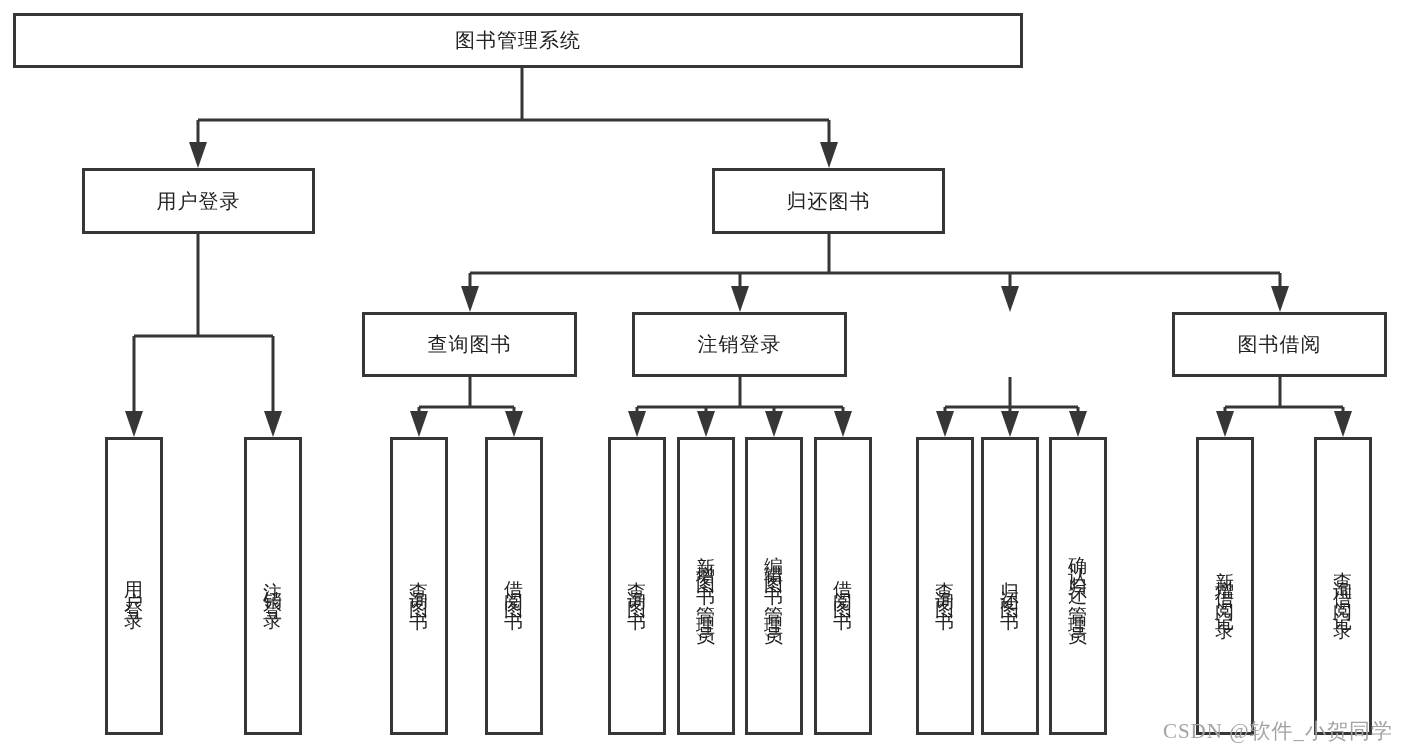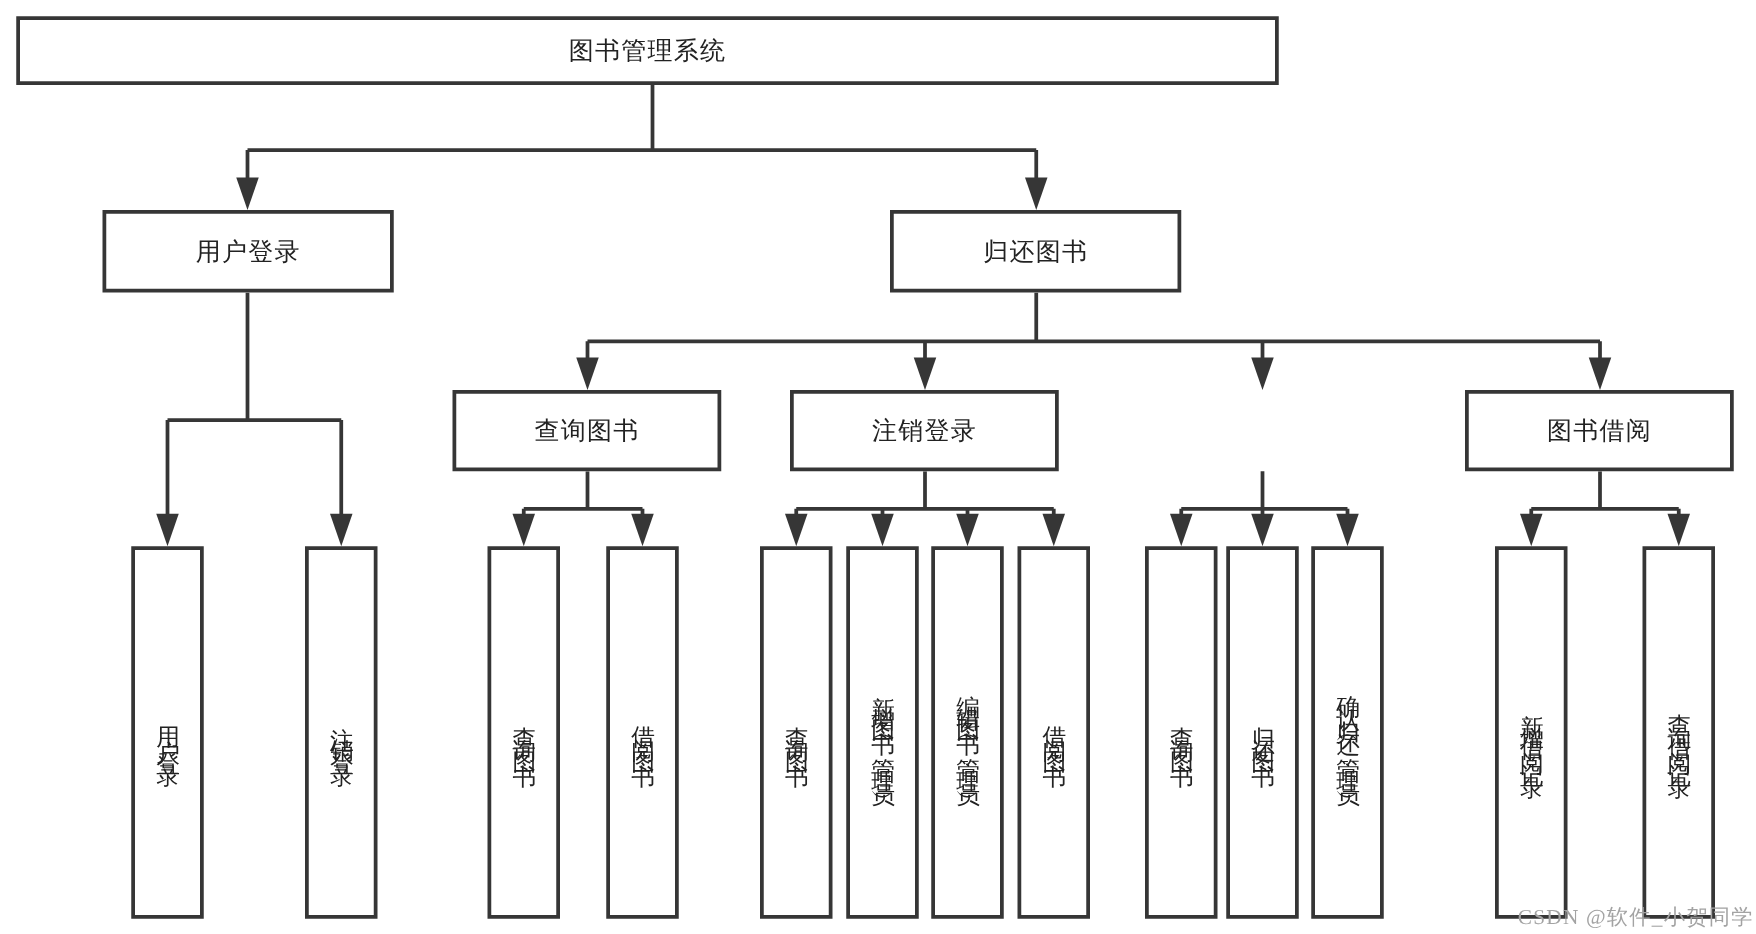--- a/index.html
+++ b/index.html
@@ -36,23 +36,23 @@
   .box-v span {
     writing-mode: vertical-rl;
     text-orientation: mixed;
     font-size: 19px;
     line-height: 1;
     letter-spacing: 10px;
     white-space: nowrap;
   }
   .watermark {
     position: absolute;
-    right: 2px;
+    right: 12px;
     bottom: 2px;
-    font-size: 17px;
+    font-size: 21px;
     color: #a3a3a3;
     letter-spacing: 1px;
     z-index: 3;
     white-space: nowrap;
   }
 </style>
 </head>
 <body>
 
 <div class="canvas">

